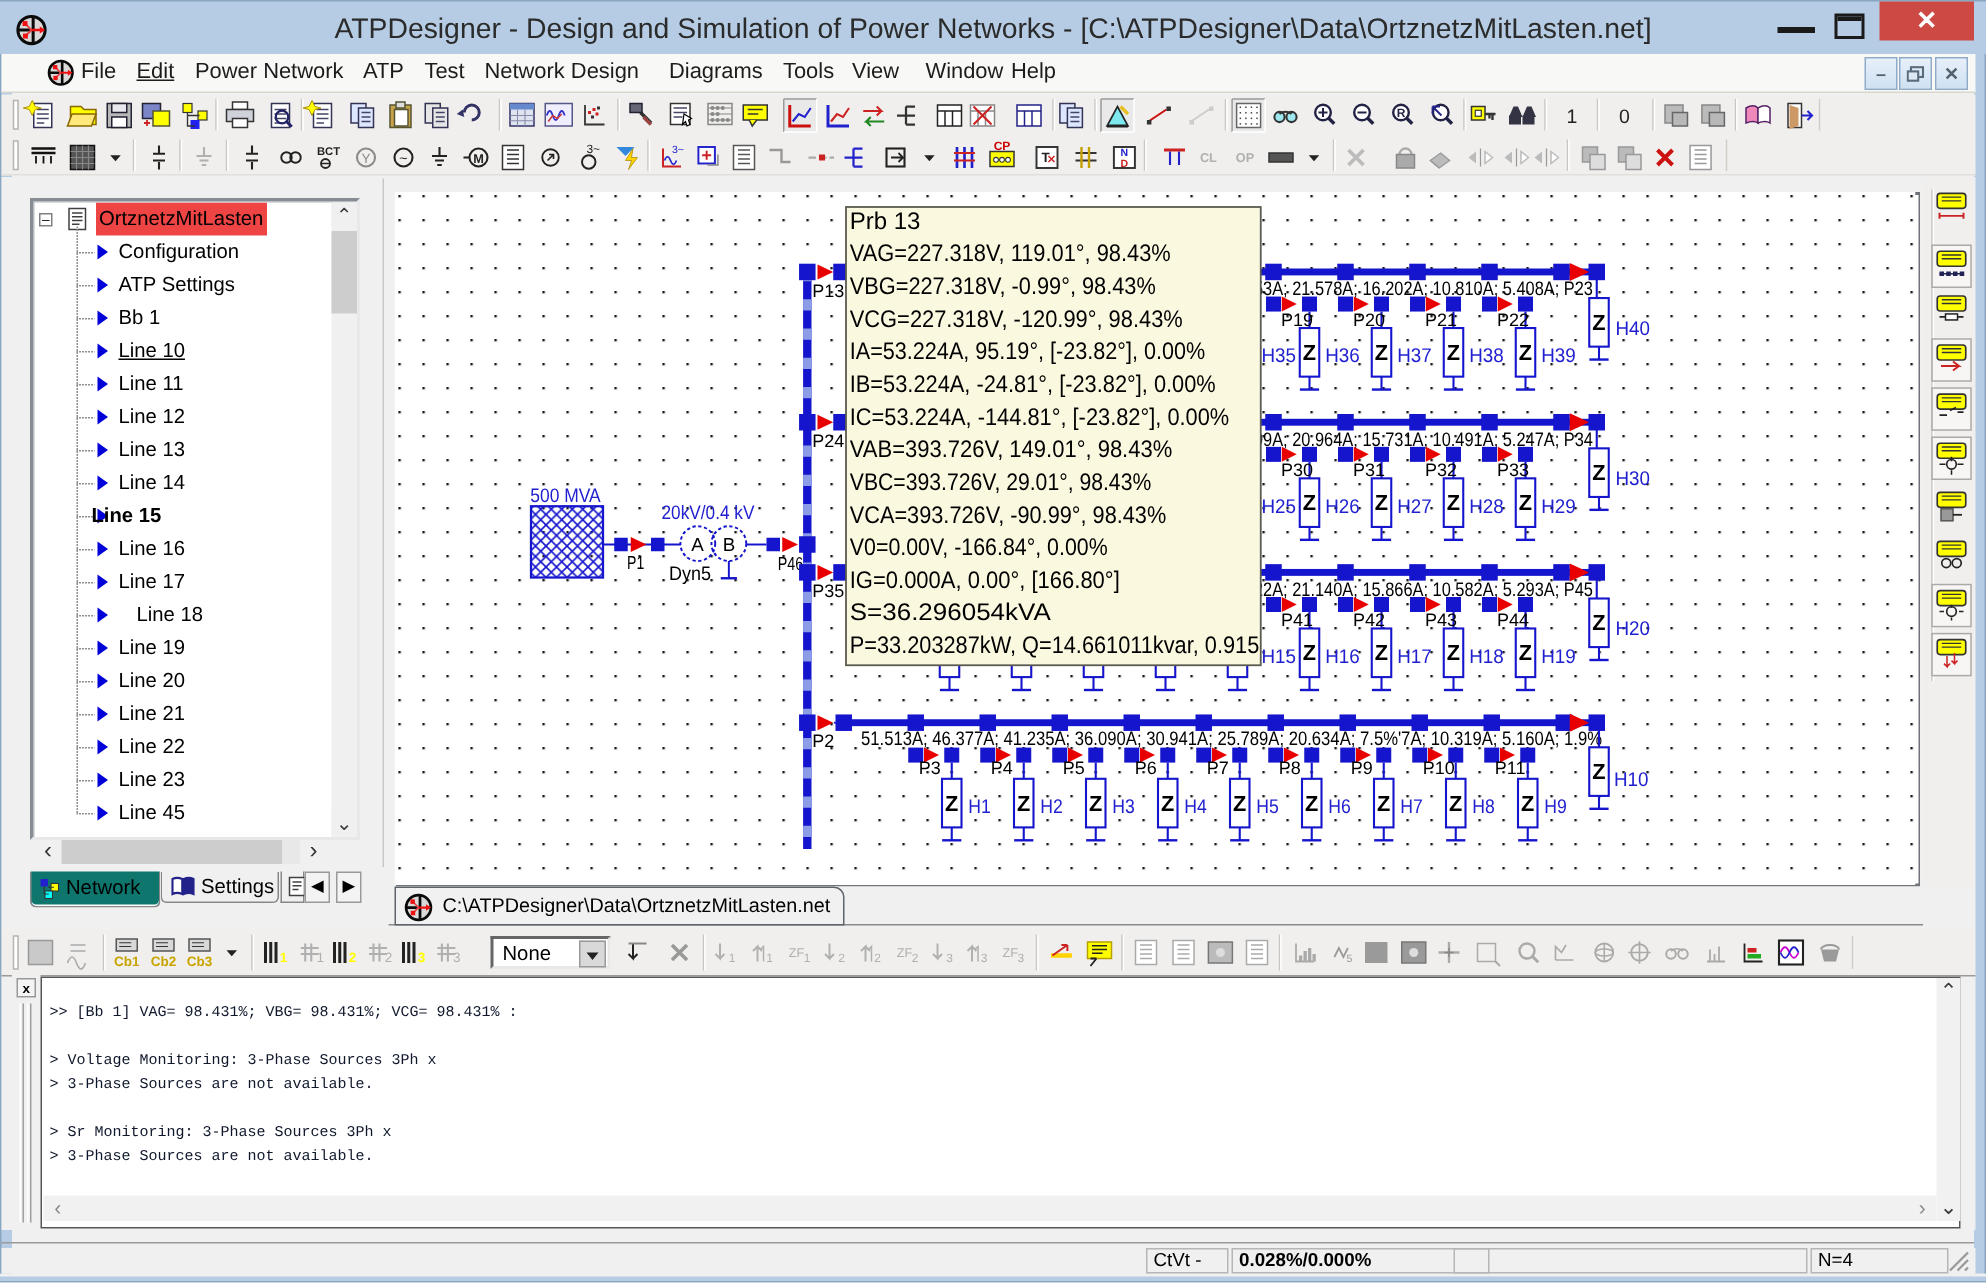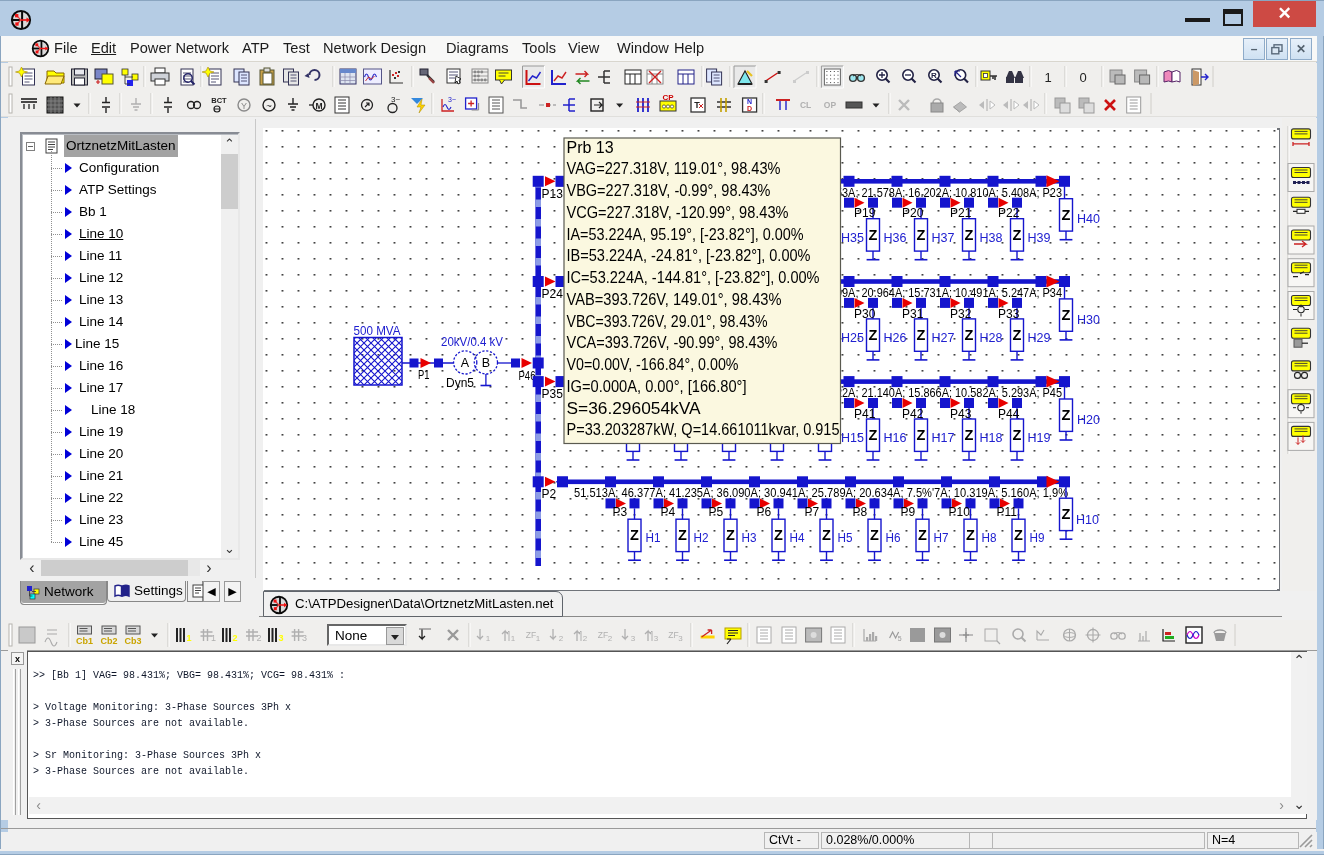--- a/index.html
+++ b/index.html
@@ -58,20 +58,21 @@
     <svg class="abs" style="left:10px;top:8px;" width="22" height="22" viewBox="0 0 24 24">
 <circle cx="12" cy="12" r="9.9" fill="#d9d9d9" stroke="#0a0a0a" stroke-width="2.2"></circle>
 <path d="M13.2 2.5 V21.5" stroke="#0a0a0a" stroke-width="2.2"></path>
 <path d="M2.5 12 H11" stroke="#0a0a0a" stroke-width="2.2"></path>
 <path d="M7.2 7.2 L12 12 L7.6 16.4" stroke="#e84444" stroke-width="1.4" fill="none"></path>
 <path d="M12 12 H18.5" stroke="#ee1111" stroke-width="1.8"></path>
 <path d="M18 9.4 L22 12 L18 14.6 Z" fill="#ee1111"></path>
 <rect x="5.5" y="5.5" width="3.6" height="3.6" fill="#ee1111"></rect>
 <rect x="5.8" y="14.6" width="3.6" height="3.6" fill="#ee1111"></rect>
 </svg>
+  <div class="abs" id="title-text">ATPDesigner - Design and Simulation of Power Networks - [C:\ATPDesigner\Data\OrtznetzMitLasten.net]</div>
   <div class="abs" id="btn-min" style="background:#1a1a1a;"></div>
   <div class="abs" id="btn-max">
       <div></div>
     </div>
   <div class="abs" id="btn-close">✕</div>
 </div>
 <div class="abs" id="leftedge"></div>
 <div class="abs" id="rightedge"></div>
 <div class="abs" id="bottomedge"></div>
 <div class="abs" id="menubar">
@@ -398,21 +399,21 @@
 <div class="abs" id="mainarea"></div>
 <div class="abs" style="left:255px;top:119px;width:1px;height:501px;background:#c8c8c8;"></div>
 <div class="abs" id="treebox"></div>
 <div class="abs" id="tree">
     <div class="trow" style="top:0px;left:0px;">
       <span style="position:absolute;left:4px;top:7px;width:9px;height:9px;border:1px solid #808080;background:#fff;font-size:9px;line-height:7px;text-align:center;">–</span>
       <svg style="position:absolute;left:22px;top:3px;" width="16" height="16" viewBox="0 0 16 16">
         <rect x="2" y="1" width="11" height="14" fill="#fff" stroke="#404040"></rect>
         <path d="M4 4h7M4 6.5h7M4 9h7M4 11.5h5" stroke="#404040" stroke-width="1"></path>
       </svg>
-      <span style="position:absolute;left:42px;top:0px;background:#a3a3a3;padding:0 2px;">OrtznetzMitLasten</span>
+      <span style="position:absolute;left:42px;top:0px;background:#ef4444;padding:0 2px;">OrtznetzMitLasten</span>
     </div>
     <div style="position:absolute;left:29px;top:16px;width:1px;height:391px;background-image:repeating-linear-gradient(#909090 0 1px,transparent 1px 2px);"></div>
     <div class="trow" style="top:22px;">
       <div style="position:absolute;left:29px;top:11px;width:12px;height:1px;background-image:repeating-linear-gradient(90deg,#909090 0 1px,transparent 1px 2px);"></div>
       <span class="tarr" style="left:43px;top:6px;"></span>
       <span style="position:absolute;left:57px;">Configuration</span>
     </div>
     <div class="trow" style="top:44px;">
       <div style="position:absolute;left:29px;top:11px;width:12px;height:1px;background-image:repeating-linear-gradient(90deg,#909090 0 1px,transparent 1px 2px);"></div>
       <span class="tarr" style="left:43px;top:6px;"></span>
@@ -444,21 +445,21 @@
       <span style="position:absolute;left:57px;">Line 13</span>
     </div>
     <div class="trow" style="top:176px;">
       <div style="position:absolute;left:29px;top:11px;width:12px;height:1px;background-image:repeating-linear-gradient(90deg,#909090 0 1px,transparent 1px 2px);"></div>
       <span class="tarr" style="left:43px;top:6px;"></span>
       <span style="position:absolute;left:57px;">Line 14</span>
     </div>
     <div class="trow" style="top:198px;">
       <div style="position:absolute;left:29px;top:11px;width:12px;height:1px;background-image:repeating-linear-gradient(90deg,#909090 0 1px,transparent 1px 2px);"></div>
       <span class="tarr" style="left:43px;top:6px;"></span>
-      <span style="position:absolute;left:53px;">Line 15</span>
+      <span style="position:absolute;left:39px;font-weight:bold;">Line 15</span>
     </div>
     <div class="trow" style="top:220px;">
       <div style="position:absolute;left:29px;top:11px;width:12px;height:1px;background-image:repeating-linear-gradient(90deg,#909090 0 1px,transparent 1px 2px);"></div>
       <span class="tarr" style="left:43px;top:6px;"></span>
       <span style="position:absolute;left:57px;">Line 16</span>
     </div>
     <div class="trow" style="top:242px;">
       <div style="position:absolute;left:29px;top:11px;width:12px;height:1px;background-image:repeating-linear-gradient(90deg,#909090 0 1px,transparent 1px 2px);"></div>
       <span class="tarr" style="left:43px;top:6px;"></span>
       <span style="position:absolute;left:57px;">Line 17</span>
@@ -504,21 +505,21 @@
     <div style="position:absolute;left:0;top:19px;width:17px;height:55px;background:#cdcdcd;"></div>
     <div style="position:absolute;left:0;top:406px;width:17px;height:17px;background:#f0f0f0;color:#383838;font-size:13px;text-align:center;line-height:15px;">⌄</div>
   </div>
 <div class="abs" id="treehscroll">
     <div style="position:absolute;left:2px;top:0;width:16px;height:16px;color:#333;font-size:16px;text-align:center;line-height:15px;">‹</div>
     <div style="position:absolute;left:19px;top:0px;width:147px;height:16px;background:#cdcdcd;"></div>
     <div style="position:absolute;left:166px;top:0px;width:12px;height:16px;background:#e8e8e8;"></div>
     <div style="position:absolute;left:179px;top:0;width:16px;height:16px;color:#333;font-size:16px;text-align:center;line-height:15px;">›</div>
   </div>
 <div class="abs" id="paneltabs">
-    <div style="position:absolute;left:12px;top:3px;width:87px;height:24px;background:#a3a3a3;border:1px solid #888;border-top:none;border-radius:0 0 4px 4px;box-shadow:inset 0 -1px 0 #fff;">
+    <div style="position:absolute;left:12px;top:3px;width:87px;height:24px;background:#0f766e;border:1px solid #888;border-top:none;border-radius:0 0 4px 4px;box-shadow:inset 0 -1px 0 #fff;">
       <svg style="position:absolute;left:5px;top:4px;" width="15" height="15" viewBox="0 0 15 15">
         <rect x="1" y="1" width="5" height="5" fill="#2222cc"></rect>
         <rect x="8" y="4" width="5" height="5" fill="#ffff00" stroke="#333" stroke-width="0.7"></rect>
         <rect x="4" y="9" width="5" height="5" fill="#00ffff" stroke="#333" stroke-width="0.7"></rect>
         <path d="M3.5 6v5h3M6 6.5h4" stroke="#333" fill="none" stroke-width="0.8"></path>
       </svg>
       <span style="position:absolute;left:23px;top:3px;font-size:13.5px;">Network</span>
     </div>
     <div style="position:absolute;left:99px;top:3px;width:79px;height:21px;background:#f0f0f0;border:1px solid #888;border-top:none;border-radius:0 0 4px 4px;">
       <svg style="position:absolute;left:6px;top:3px;" width="16" height="14" viewBox="0 0 16 14">
@@ -1234,19 +1235,19 @@
     <div style="position:absolute;left:2px;top:1px;width:15px;height:15px;color:#8a8a8a;font-size:14px;text-align:center;line-height:14px;">‹</div>
     <div style="position:absolute;right:2px;top:1px;width:15px;height:15px;color:#8a8a8a;font-size:14px;text-align:center;line-height:14px;">›</div>
   </div>
 <div class="abs" id="consvscroll">
     <div style="position:absolute;left:0px;top:0px;width:16px;height:17px;color:#383838;font-size:14px;text-align:center;line-height:16px;">⌃</div>
     <div style="position:absolute;left:0px;bottom:0px;width:16px;height:17px;color:#383838;font-size:14px;text-align:center;line-height:14px;">⌄</div>
   </div>
 <div class="abs" style="left:1px;top:828px;width:1315px;height:1px;background:#9a9a9a;"></div>
 <div class="abs" id="statusbar">
   <div class="sfield" style="left:763px; width:55px;">CtVt -</div>
-  <div class="sfield" style="left:820px; width:172px;">0.028%/0.000%</div>
+  <div class="sfield" style="left:820px; width:172px;font-weight:bold;">0.028%/0.000%</div>
   <div class="sfield" style="left:968px; width:236px;"></div>
   <div class="sfield" style="left:1206px; width:92px;">N=4</div>
 <svg style="position:absolute;right:4px;top:2px;" width="14" height="14" viewBox="0 0 14 14">
       <path d="M13 1 L1 13 M13 6 L6 13 M13 11 L11 13" stroke="#9a9a9a" stroke-width="1.6"></path>
     </svg>
   </div>
 
 </body></html>

